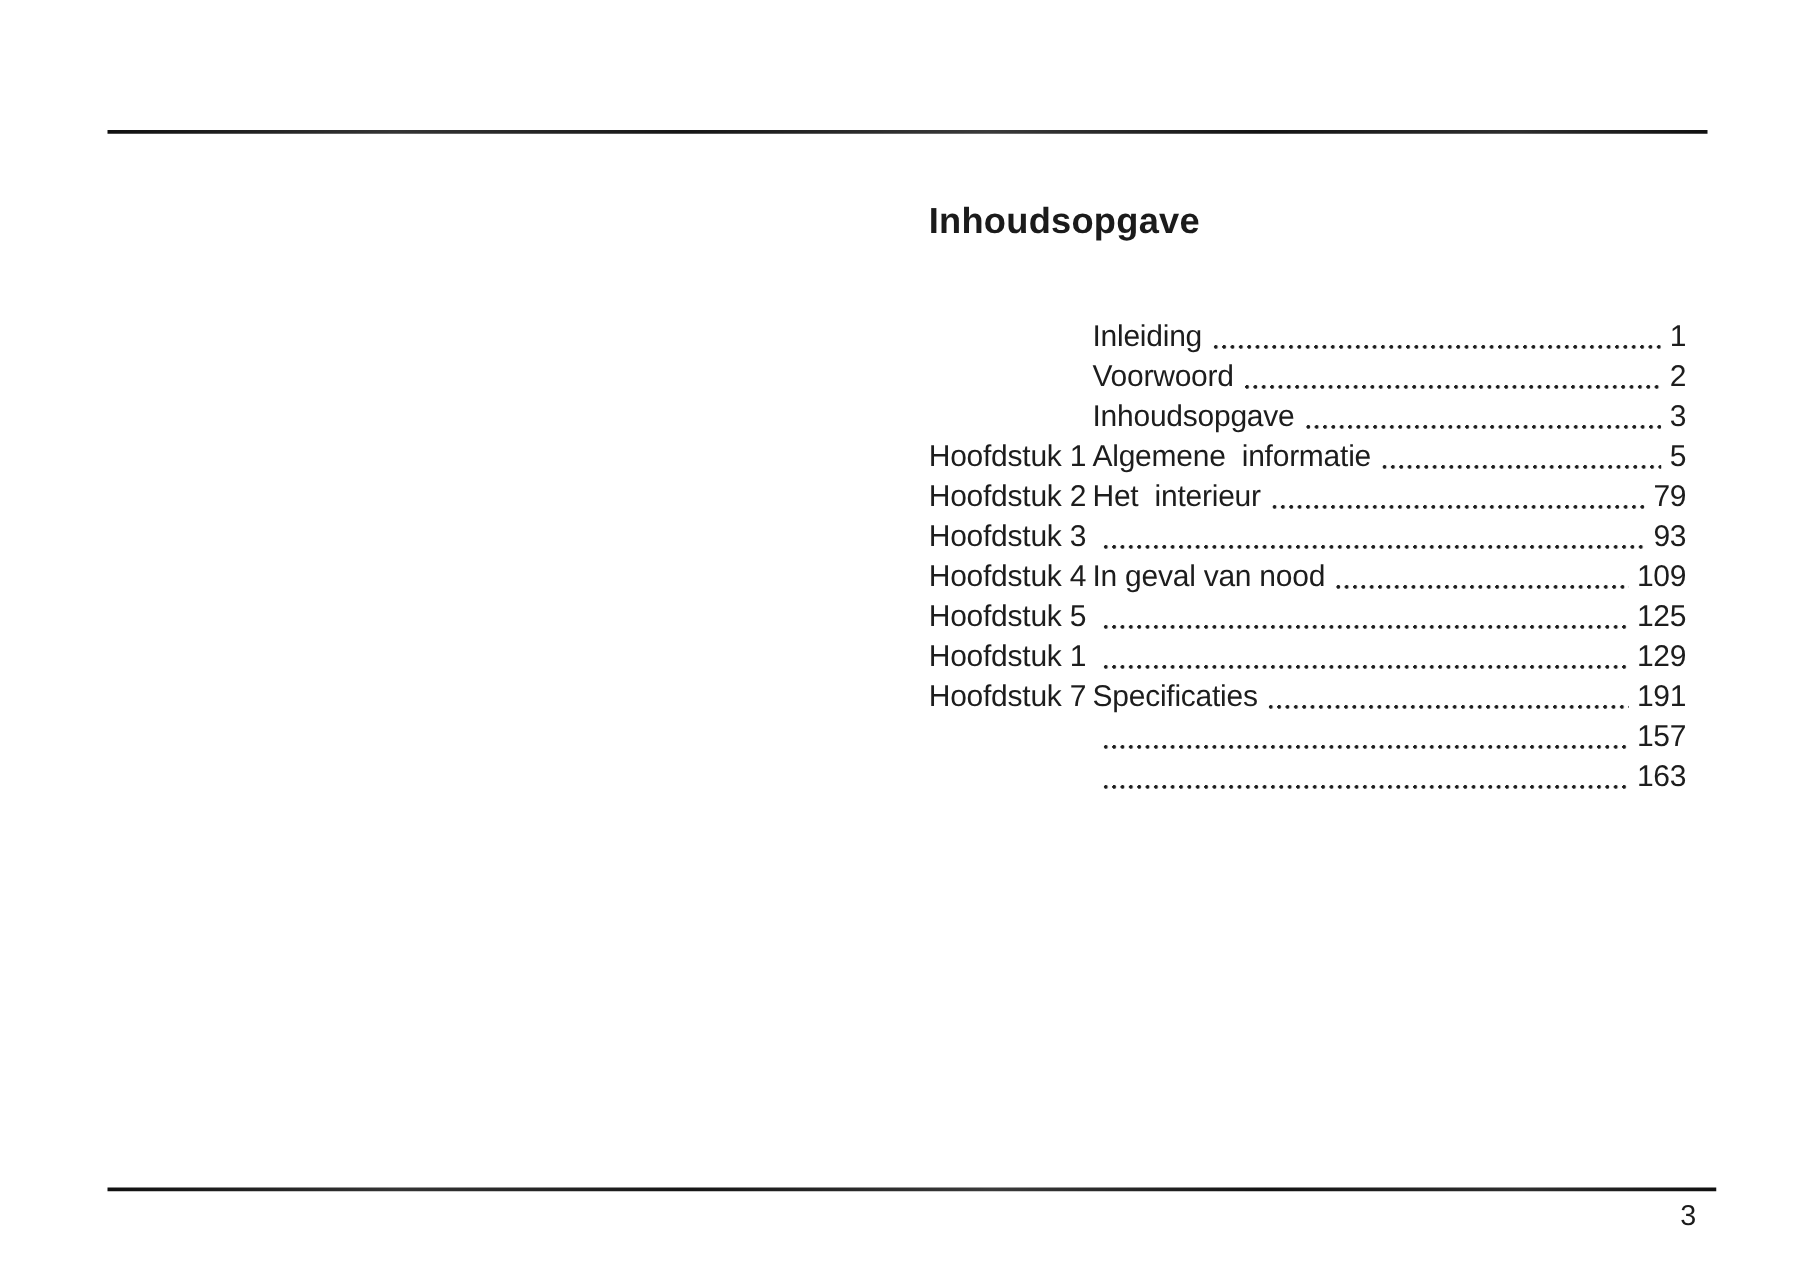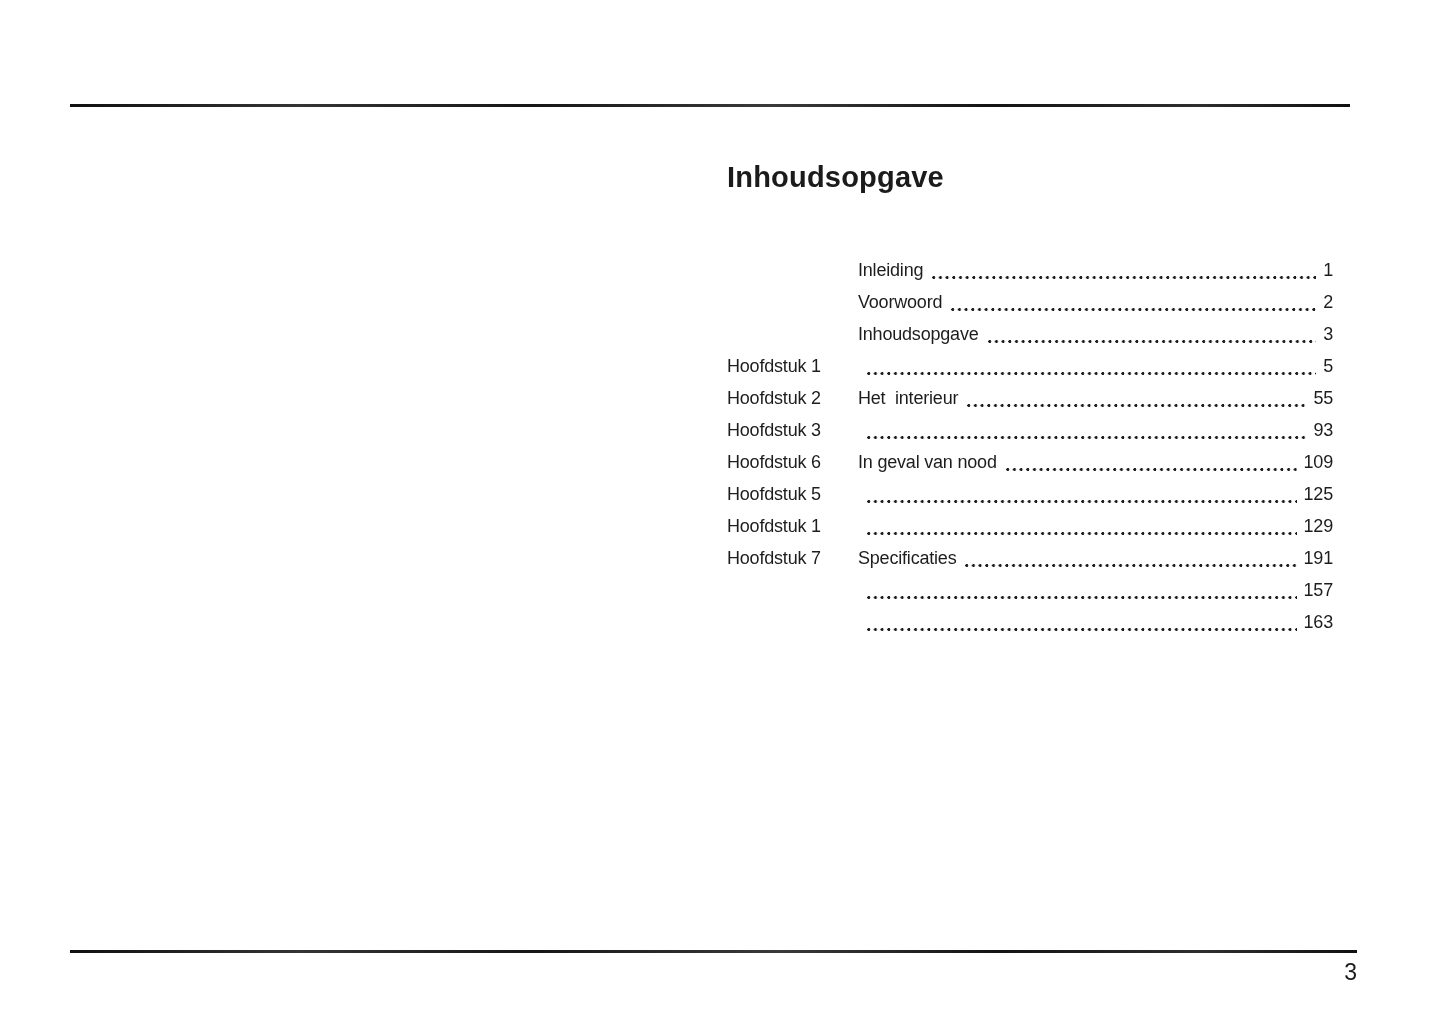--- a/index.html
+++ b/index.html
@@ -12,20 +12,21 @@
     background: #ffffff;
     font-family: "Liberation Sans", sans-serif;
     color: #1d1d1d;
     position: relative;
     overflow: hidden;
   }
   .page {
     position: absolute;
     inset: 0;
     background: #ffffff;
+    margin-left: 16px;
   }
   .rule {
     position: absolute;
     height: 2.6px;
     background: linear-gradient(to right,
       #101010 0%, #343434 18%, #161616 36%,
       #3a3a3a 55%, #131313 72%, #2e2e2e 88%, #101010 100%);
   }
   .rule-top {
     left: 70px;
@@ -52,21 +53,21 @@
   .toc {
     position: absolute;
     left: 727px;
     top: 254px;
     width: 606px;
   }
   .toc-row {
     display: flex;
     height: 32px;
     line-height: 32px;
-    font-size: 18px;
+    font-size: 24px;
     letter-spacing: -0.2px;
     white-space: pre;
   }
   .toc-label {
     flex: 0 0 131px;
     width: 131px;
   }
   .toc-title {
     flex: 0 0 auto;
   }
@@ -115,36 +116,37 @@
     <span class="toc-page">2</span>
   </div>
       <div class="toc-row">
     <span class="toc-label"></span>
     <span class="toc-title">Inhoudsopgave</span>
     <span class="toc-dots"></span>
     <span class="toc-page">3</span>
   </div>
       <div class="toc-row">
     <span class="toc-label">Hoofdstuk 1</span>
+    <span class="toc-title">Algemene  informatie</span>
     <span class="toc-dots"></span>
     <span class="toc-page">5</span>
   </div>
       <div class="toc-row">
     <span class="toc-label">Hoofdstuk 2</span>
     <span class="toc-title">Het  interieur</span>
     <span class="toc-dots"></span>
-    <span class="toc-page">55</span>
+    <span class="toc-page">79</span>
   </div>
       <div class="toc-row">
     <span class="toc-label">Hoofdstuk 3</span>
     <span class="toc-dots"></span>
     <span class="toc-page">93</span>
   </div>
       <div class="toc-row">
-    <span class="toc-label">Hoofdstuk 6</span>
+    <span class="toc-label">Hoofdstuk 4</span>
     <span class="toc-title">In geval van nood</span>
     <span class="toc-dots"></span>
     <span class="toc-page">109</span>
   </div>
       <div class="toc-row">
     <span class="toc-label">Hoofdstuk 5</span>
     <span class="toc-dots"></span>
     <span class="toc-page">125</span>
   </div>
       <div class="toc-row">

